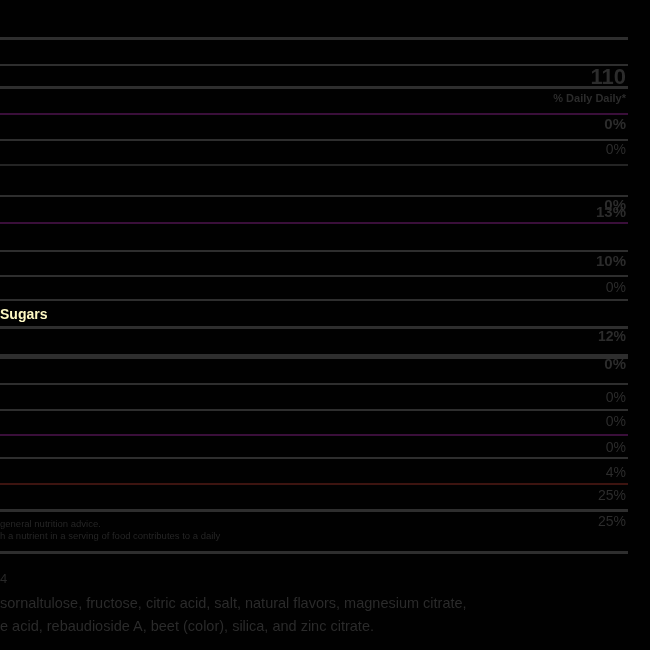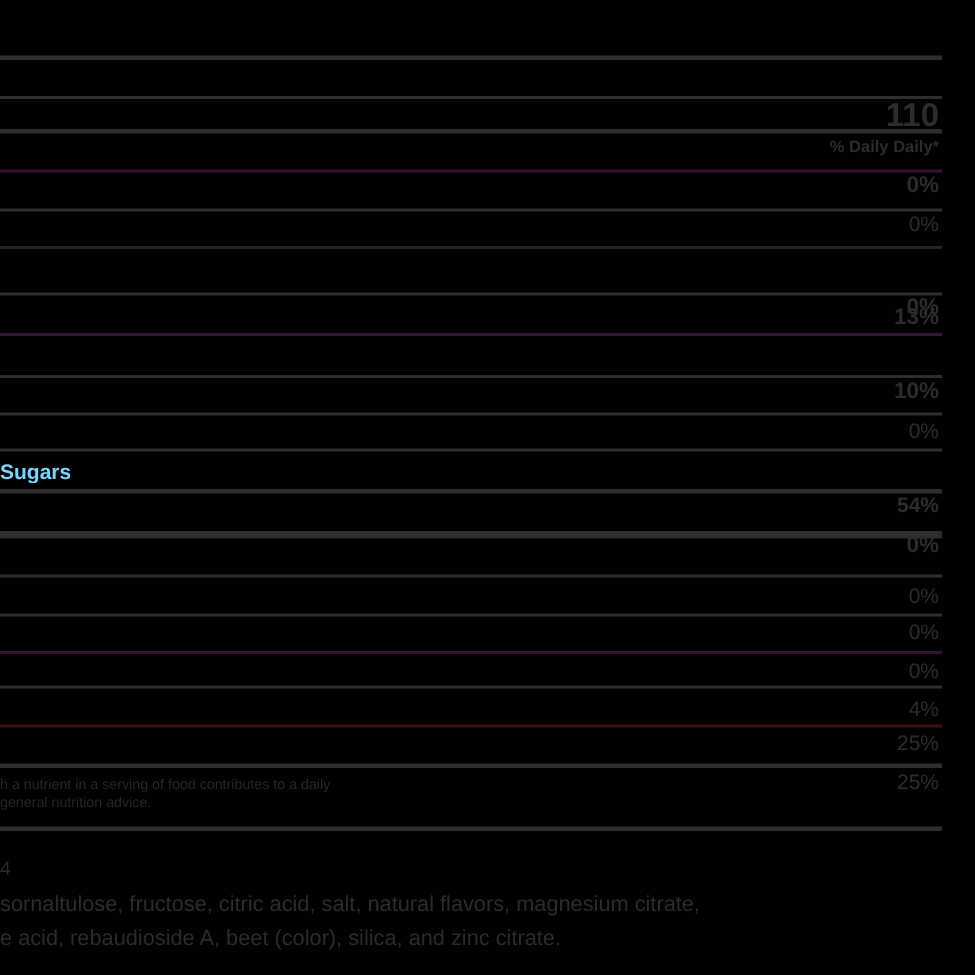--- a/index.html
+++ b/index.html
@@ -38,21 +38,21 @@
     position:absolute;
     left:0;
     width:628px;
     display:flex;
     align-items:center;
     justify-content:space-between;
   }
   .row .lbl {
     white-space:nowrap;
     overflow:hidden;
-    color:#7dd3fc;
+    color:#fef9c3;
   }
   .row .dv {
     white-space:nowrap;
     color:#2c2c2c;
     padding-right:2px;
     text-align:right;
     margin-top:44px;
   }
 
   .f-cal      { font-size:22px; font-weight:bold; letter-spacing:0px; }
@@ -158,21 +158,21 @@
       <div class="row f-sub" style="top: 256px; height: 18px;">
         <span class="lbl"></span>
         <span class="dv">0%</span>
       </div>
       <div class="row f-sub" style="top: 281px; height: 18px;">
         <span class="lbl"></span>
         <span class="dv"></span>
       </div>
       <div class="row f-sub2" style="top: 305px; height: 18px;">
         <span class="lbl">Sugars</span>
-        <span class="dv">54%</span>
+        <span class="dv">12%</span>
       </div>
       <div class="row f-main" style="top: 332px; height: 18px;">
         <span class="lbl"></span>
         <span class="dv">0%</span>
       </div>
       <div class="row f-vitamin" style="top: 366px; height: 18px;">
         <span class="lbl"></span>
         <span class="dv">0%</span>
       </div>
       <div class="row f-vitamin" style="top: 390px; height: 18px;">
@@ -191,22 +191,22 @@
         <span class="lbl"></span>
         <span class="dv">25%</span>
       </div>
       <div class="row f-vitamin" style="top: 490px; height: 18px;">
         <span class="lbl"></span>
         <span class="dv">25%</span>
       </div>
     </div>
 
   <div id="footnote" style="top:518px;">
+    <div>general nutrition advice.</div>
     <div>h a nutrient in a serving of food contributes to a daily</div>
-    <div>general nutrition advice.</div>
   </div>
 
   <div id="servings-line" style="top:571px;">4</div>
 
   <div id="ingredients" style="top:592px;">
     <span class="ing-line">sornaltulose, fructose, citric acid, salt, natural flavors, magnesium citrate,</span>
     <span class="ing-line">e acid, rebaudioside A, beet (color), silica, and zinc citrate.</span>
   </div>
 
 </div>

